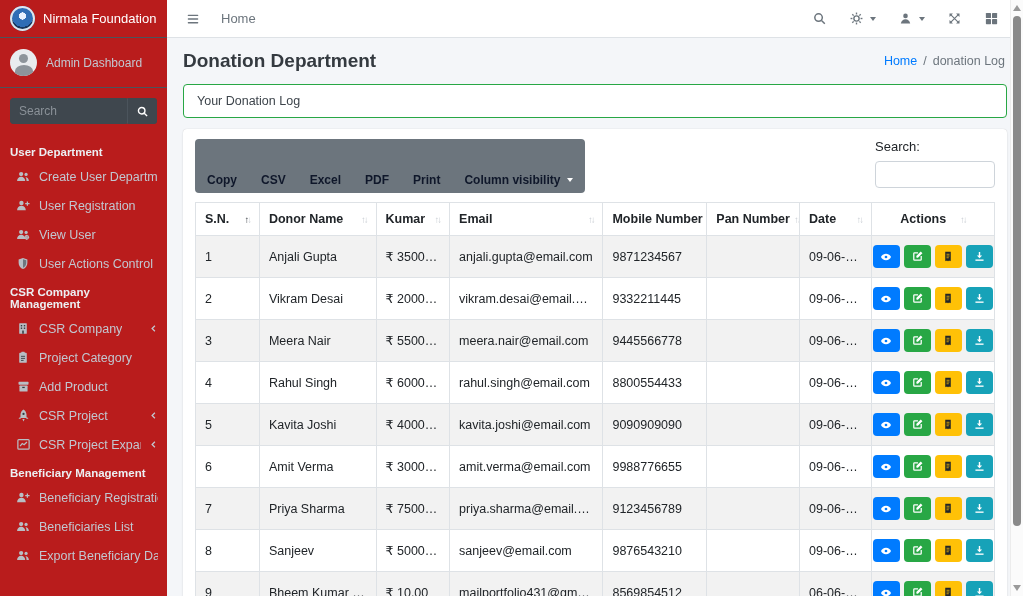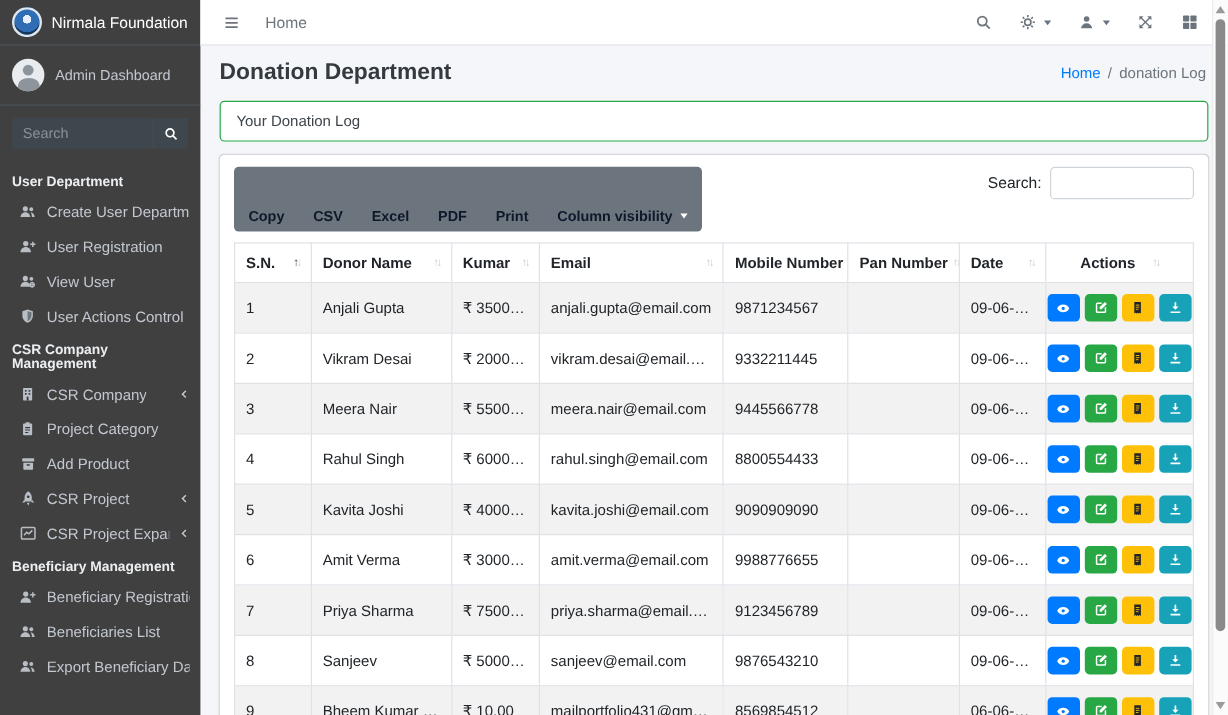--- a/index.html
+++ b/index.html
@@ -1,21 +1,21 @@
 <!DOCTYPE html>
 <html><head>
 <meta charset="utf-8">
 <style>
   * { margin:0; padding:0; box-sizing:border-box; }
   html,body { width:1023px; height:596px; overflow:hidden; }
   body { font-family:"Liberation Sans","DejaVu Sans",sans-serif; background:#f4f6f9; display:flex; position:relative; }
   svg { display:block; }
 
   
-  .sidebar { width:167px; flex:0 0 167px; background:#404040; color:#c2c7d0; display:flex; flex-direction:column; overflow:hidden; }
+  .sidebar { width:167px; flex:0 0 167px; background:#b91c1c; color:#c2c7d0; display:flex; flex-direction:column; overflow:hidden; }
   .brand { height:38px; flex:0 0 38px; display:flex; align-items:center; gap:8px; padding:0 10px; border-bottom:1px solid #4b545c; color:#fff; font-size:13px; }
   .logo { width:25px; height:25px; border-radius:50%; background:radial-gradient(circle at 50% 40%, #e8f1ff 0 18%, #2f6db5 19% 55%, #17365c 56% 100%); box-shadow:0 0 0 2px #dfe6ee inset; flex:0 0 25px; }
   .user-panel { display:flex; align-items:center; gap:9px; padding:11px 10px; border-bottom:1px solid #4b545c; font-size:12px; color:#c2c7d0; }
   .avatar { width:27px; height:27px; border-radius:50%; background:#e9ecef; position:relative; overflow:hidden; flex:0 0 27px; }
   .avatar:before { content:""; position:absolute; left:9px; top:5px; width:9px; height:9px; border-radius:50%; background:#8d949b; }
   .avatar:after { content:""; position:absolute; left:4.5px; top:16px; width:18px; height:12px; border-radius:50% 50% 0 0; background:#8d949b; }
   .side-search { display:flex; padding:10px; }
   .side-search input { flex:1; min-width:0; background:#3f474e; border:1px solid #3f474e; border-radius:3px 0 0 3px; color:#fff; font-size:12px; padding:5px 8px; outline:none; }
   .side-search input::placeholder { color:#8a9198; }
   .side-search button { width:30px; background:#3f474e; border:1px solid #3f474e; border-left:1px solid #4b545c; border-radius:0 3px 3px 0; color:#fff; display:flex; align-items:center; justify-content:center; cursor:pointer; }
@@ -39,21 +39,21 @@
   .breadcrumb { font-size:12.5px; color:#6c757d; display:flex; gap:6px; align-items:center; }
   .breadcrumb .bc-home { color:#007bff; cursor:pointer; text-decoration:none; }
 
   .log-card { background:#fff; border:1px solid #28a745; border-radius:4px; padding:9px 13px; font-size:12.5px; color:#3d444b; margin-bottom:11px; }
 
   .table-card { background:#fff; border-radius:4px; box-shadow:0 0 1px rgba(0,0,0,.2), 0 1px 3px rgba(0,0,0,.06); padding:10px 12px 12px 12px; }
   .toolbar { display:flex; align-items:flex-start; margin-bottom:9px; }
   .btn-group { display:inline-flex; background:#6c757d; border-radius:4px; overflow:hidden; }
   .dt-btn { background:transparent; border:none; color:#0f172a; font-family:inherit; font-size:12px; font-weight:bold; padding:6px 12px; cursor:pointer; display:flex; align-items:center; gap:5px;margin-top:28px; }
   .dt-btn .caret { border-top-color:#fff; }
-  .search-wrap { margin-left:auto; display:flex; align-items:center; gap:7px; font-size:13px; color:#212529; }
+  .search-wrap { margin-left:auto; display:flex; align-items:flex-start; gap:7px; font-size:13px; color:#212529;flex-direction:column; }
   .search-wrap input { width:120px; height:27px; border:1px solid #ced4da; border-radius:4px; padding:0 8px; font-size:12.5px; outline:none; }
 
   table.dt { width:100%; border-collapse:collapse; font-size:12.5px; color:#212529; table-layout:fixed;padding-left:47px; }
   .dt th, .dt td { border:1px solid #dee2e6; padding:9px 9px; text-align:left; overflow:hidden; white-space:nowrap; text-overflow:ellipsis; }
   .dt th { font-weight:bold; background:#fff; }
   .dt tbody tr:nth-child(odd) { background:#f2f2f2; }
   .dt tbody tr:nth-child(even) { background:#fff; }
   .th-in { display:flex; align-items:center; justify-content:space-between; gap:4px; }
   .sort { font-size:9.5px; letter-spacing:-2px; color:#c8cdd3; flex:0 0 auto; }
   .sort b { font-weight:normal; color:#c8cdd3; }

